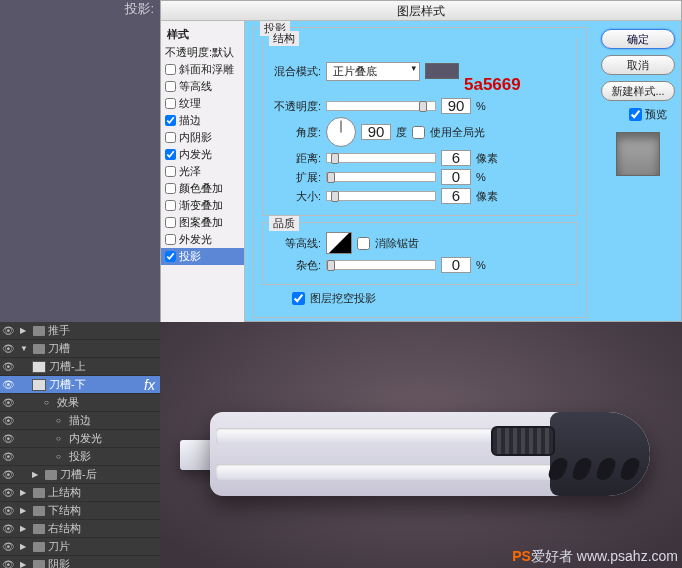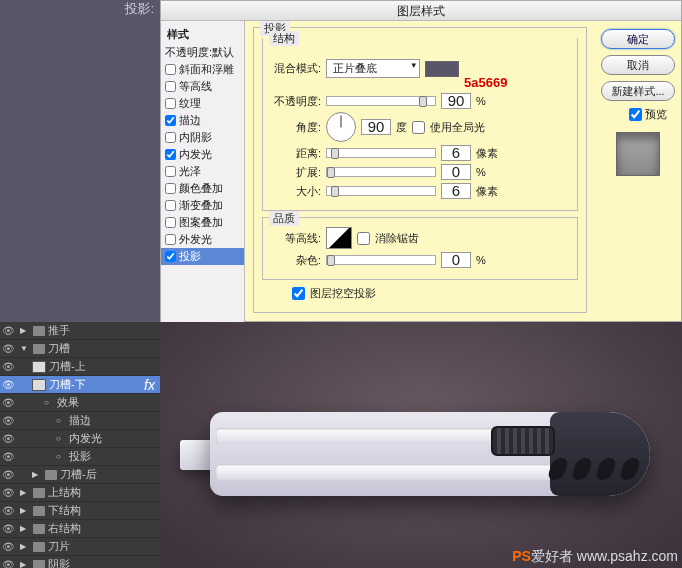--- a/index.html
+++ b/index.html
@@ -1,38 +1,38 @@
 <!DOCTYPE html>
 <html><head>
 <meta charset="utf-8">
 <style>
 * { margin: 0; padding: 0; box-sizing: border-box; font-family: "Microsoft YaHei", Arial, sans-serif; }
 body { width: 682px; height: 568px; background: #5a5669; overflow: hidden; position: relative; }
 
 .top-area { display: flex; height: 322px; }
 .label-col { width: 160px; padding-top: 0px; text-align: right; padding-right: 6px; color: #d0cfd6; font-size: 13px; }
-.dialog { flex: 1; background: #fef9c3; border: 1px solid #aaa; font-size: 11px; color: #222; display: flex; flex-direction: column; }
+.dialog { flex: 1; background: #7dd3fc; border: 1px solid #aaa; font-size: 11px; color: #222; display: flex; flex-direction: column; }
 .titlebar { height: 20px; background: linear-gradient(#f8f8f8,#e0e0e0); text-align: center; line-height: 20px; font-size: 12px; border-bottom: 1px solid #bbb; }
 .dialog-body { flex: 1; display: flex; }
 .styles-col { width: 84px; border-right: 1px solid #bbb; padding: 4px 0; background: #f2f0f2; }
 .styles-col .hdr { padding: 2px 6px; font-weight: bold; }
 .styles-col .row { display: flex; align-items: center; padding: 1px 4px; gap: 3px; cursor: pointer; }
 .styles-col .row.sel { background: #5b87d6; color: #fff; }
 .styles-col .row input { width: 11px; height: 11px; flex-shrink: 0; }
 .styles-col .row span { white-space: nowrap; font-size: 11px; }
 
 .settings-col { flex: 1; padding: 6px 8px; }
 .fieldset { border: 1px solid #bbb; padding: 6px 8px 8px; margin-bottom: 6px; position: relative; }
 .fieldset .legend { position: absolute; top: -7px; left: 6px; background: #eceaec; padding: 0 4px; font-size: 11px; }
 .fld-row { display: flex; align-items: center; gap: 5px; margin: 3px 0; font-size: 11px; }
 .fld-row .lbl { width: 50px; text-align: right; }
 .select { background: #fff; border: 1px solid #999; padding: 1px 14px 1px 6px; position: relative; min-width: 94px; font-size: 11px; }
 .select::after { content: "▾"; position: absolute; right: 3px; top: 0; font-size: 9px; }
 .swatch { width: 34px; height: 16px; background: #5a5669; border: 1px solid #666; }
-.hex { color: #d40000; font-weight: bold; font-size: 13px; margin-top: 28px; }
+.hex { color: #d40000; font-weight: bold; font-size: 17px; margin-top: 28px; }
 .slider { width: 110px; height: 10px; background: #fff; border: 1px solid #aaa; position: relative; }
 .slider .thumb { position: absolute; top: -1px; width: 8px; height: 11px; background: #ddd; border: 1px solid #777; border-radius: 2px; }
 .numbox { width: 30px; height: 16px; background: #fff; border: 1px solid #999; text-align: center; line-height: 14px; font-size: 15px; }
 .angle-wheel { width: 30px; height: 30px; border: 1px solid #888; border-radius: 50%; background: #fff; position: relative; }
 .angle-wheel::after { content: ""; position: absolute; left: 50%; top: 50%; width: 12px; height: 1px; background: #333; transform-origin: left; transform: rotate(-90deg); }
 .contour-sw { width: 26px; height: 22px; background: linear-gradient(135deg,#fff 48%,#000 52%); border: 1px solid #888; }
 
 .buttons-col { width: 86px; padding: 8px 6px; display: flex; flex-direction: column; gap: 6px; align-items: center; }
 .btn { width: 74px; height: 20px; background: linear-gradient(#fdfdfd,#e2e2e2); border: 1px solid #888; border-radius: 10px; text-align: center; line-height: 18px; font-size: 11px; cursor: pointer; }
 .btn.primary { border-color: #3a7de0; box-shadow: 0 0 2px #3a7de0; color: #003; }

